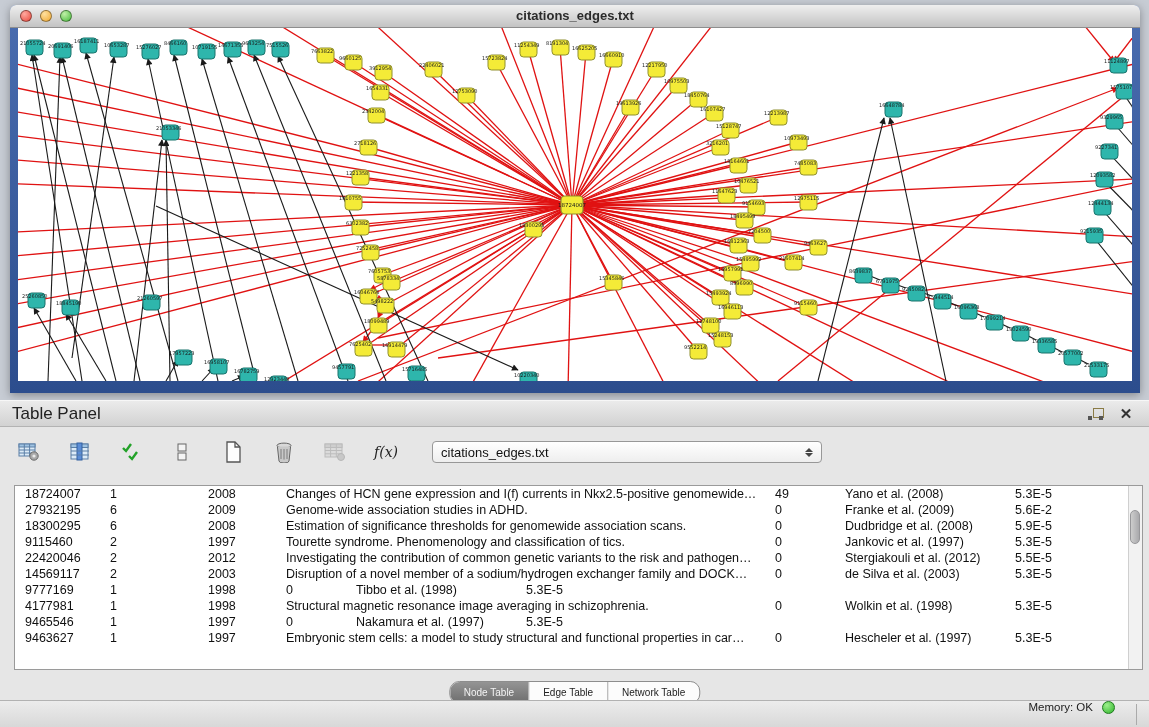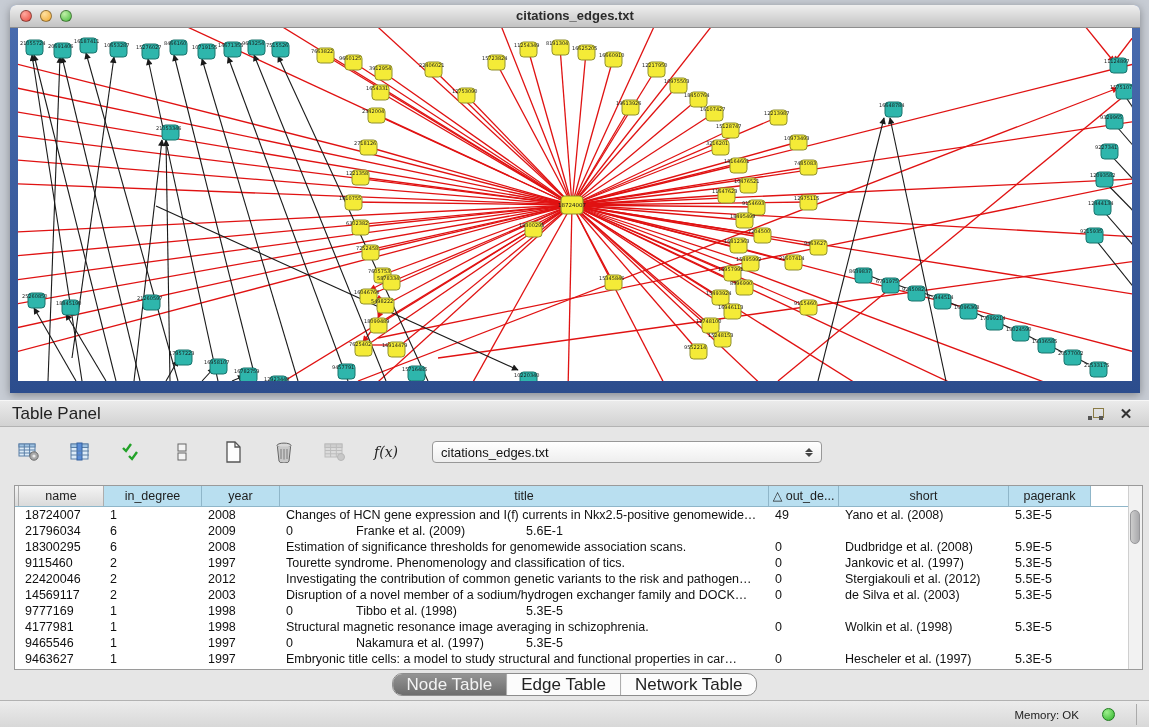--- a/index.html
+++ b/index.html
@@ -48,29 +48,29 @@
   .th.gray{background:linear-gradient(#f4f4f4,#dadada);border-right:1px solid #adadad}
   .th.white{background:#fff;border-right:none}
   .trow{display:flex;height:16px;line-height:16px;font-size:12.5px;color:#101010;margin-right:14px}
   .td{padding-left:6px;box-sizing:border-box;overflow:hidden;white-space:nowrap}
   .c0{width:4px;padding-left:0}.c1{width:85px}.c2{width:98px}.c3{width:78px}.c4{width:489px}
   .c5{width:70px}.c6{width:170px}.c7{width:82px}.c8{flex:1}
   .vscroll{position:absolute;right:0;top:0;width:14px;height:100%;background:#f2f2f2;border-left:1px solid #cfcfcf;box-sizing:border-box}
   .vthumb{position:absolute;left:1px;top:24px;width:10px;height:34px;background:linear-gradient(90deg,#cdcdcd,#a9a9ac);
     border:1px solid #97979a;border-radius:6px;box-sizing:border-box}
 
-  .tabs{position:absolute;left:50%;transform:translateX(-50%);top:273px;display:flex;height:21px;line-height:21px;
-    border:1px solid #8d8d8d;border-radius:10px;overflow:hidden;background:#fcfcfc;font-size:17px;color:#222}
+  .tabs{position:absolute;left:50%;transform:translateX(-50%);top:281px;display:flex;height:21px;line-height:21px;
+    border:1px solid #8d8d8d;border-radius:10px;overflow:hidden;background:#fcfcfc;font-size:10px;color:#222}
   .tab{padding:0 14px;border-right:1px solid #a8a8a8;white-space:nowrap}
   .tab:last-child{border-right:none}
   .tab.active{background:linear-gradient(#949494,#6d6d6d);color:#f3f3f3}
 
   .status-bar{position:absolute;left:0;top:700px;width:1149px;height:27px;background:linear-gradient(#ececec,#d8d8d8);
     border-top:1px solid #b2b2b2;box-sizing:border-box}
-  .mem{position:absolute;right:34px;top:0;height:27px;display:flex;align-items:center;gap:23px;font-size:11.5px;color:#222}
+  .mem{position:absolute;right:34px;top:0;height:27px;display:flex;gap:9px;font-size:11.5px;color:#222}
   .mem-dot{width:13px;height:13px;border-radius:50%;border:1px solid #1e7a1e;box-sizing:border-box;
     background:radial-gradient(circle at 35% 30%,#9df08c,#2fb32a)}
   .status-div{position:absolute;right:12px;top:3px;width:1px;height:21px;background:#aaa}
 </style>
 </head>
 <body>
 
 <div class="graph-window">
   <div class="titlebar">
     <div class="lights">
@@ -679,51 +679,41 @@
     <div class="combo">
       <span>citations_edges.txt</span>
       <span class="combo-arrows">
           <i class="up"></i>
           <i class="dn"></i>
         </span>
     </div>
   </div>
 
   <div class="table-box">
-    <div class="thead" id="thead">
-        <div class="th gray c0"></div>
-        <div class="th gray c1">name</div>
-        <div class="th c2">in_degree</div>
-        <div class="th c3">year</div>
-        <div class="th c4">title</div>
-        <div class="th c5">△ out_de...</div>
-        <div class="th c6">short</div>
-        <div class="th c7">pagerank</div>
-        <div class="th white c8"></div>
-      </div>
     <div id="tbody">
         <div class="trow">
           <div class="td c0"></div>
           <div class="td c1">18724007</div>
           <div class="td c2">1</div>
           <div class="td c3">2008</div>
           <div class="td c4">Changes of HCN gene expression and I(f) currents in Nkx2.5-positive genomewide…</div>
           <div class="td c5">49</div>
           <div class="td c6">Yano et al. (2008)</div>
           <div class="td c7">5.3E-5</div>
           <div class="td c8"></div>
         </div>
         <div class="trow">
           <div class="td c0"></div>
-          <div class="td c1">21796034</div>
+          <div class="td c1">27932195</div>
           <div class="td c2">6</div>
           <div class="td c3">2009</div>
+          <div class="td c4">Genome-wide association studies in ADHD.</div>
           <div class="td c5">0</div>
           <div class="td c6">Franke et al. (2009)</div>
-          <div class="td c7">5.6E-1</div>
+          <div class="td c7">5.6E-2</div>
           <div class="td c8"></div>
         </div>
         <div class="trow">
           <div class="td c0"></div>
           <div class="td c1">18300295</div>
           <div class="td c2">6</div>
           <div class="td c3">2008</div>
           <div class="td c4">Estimation of significance thresholds for genomewide association scans.</div>
           <div class="td c5">0</div>
           <div class="td c6">Dudbridge et al. (2008)</div>
@@ -792,21 +782,21 @@
           <div class="td c5">0</div>
           <div class="td c6">Nakamura et al. (1997)</div>
           <div class="td c7">5.3E-5</div>
           <div class="td c8"></div>
         </div>
         <div class="trow">
           <div class="td c0"></div>
           <div class="td c1">9463627</div>
           <div class="td c2">1</div>
           <div class="td c3">1997</div>
-          <div class="td c4">Embryonic title cells: a model to study structural and functional properties in car…</div>
+          <div class="td c4">Embryonic stem cells: a model to study structural and functional properties in car…</div>
           <div class="td c5">0</div>
           <div class="td c6">Hescheler et al. (1997)</div>
           <div class="td c7">5.3E-5</div>
           <div class="td c8"></div>
         </div>
       </div>
     <div class="vscroll">
       <div class="vthumb"></div>
     </div>
   </div>

